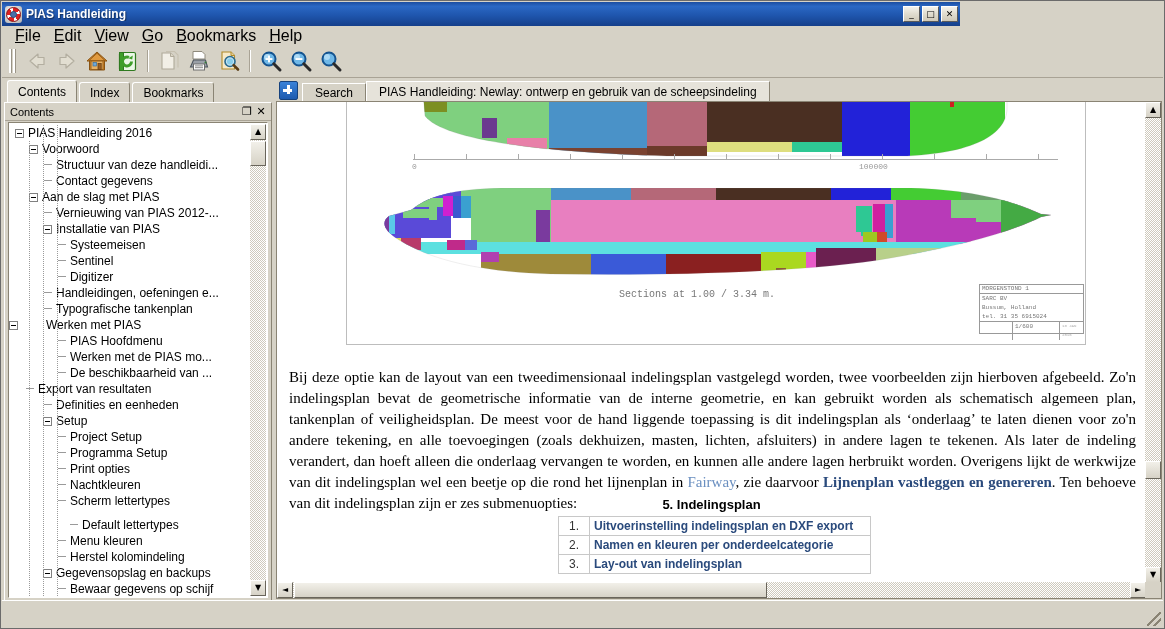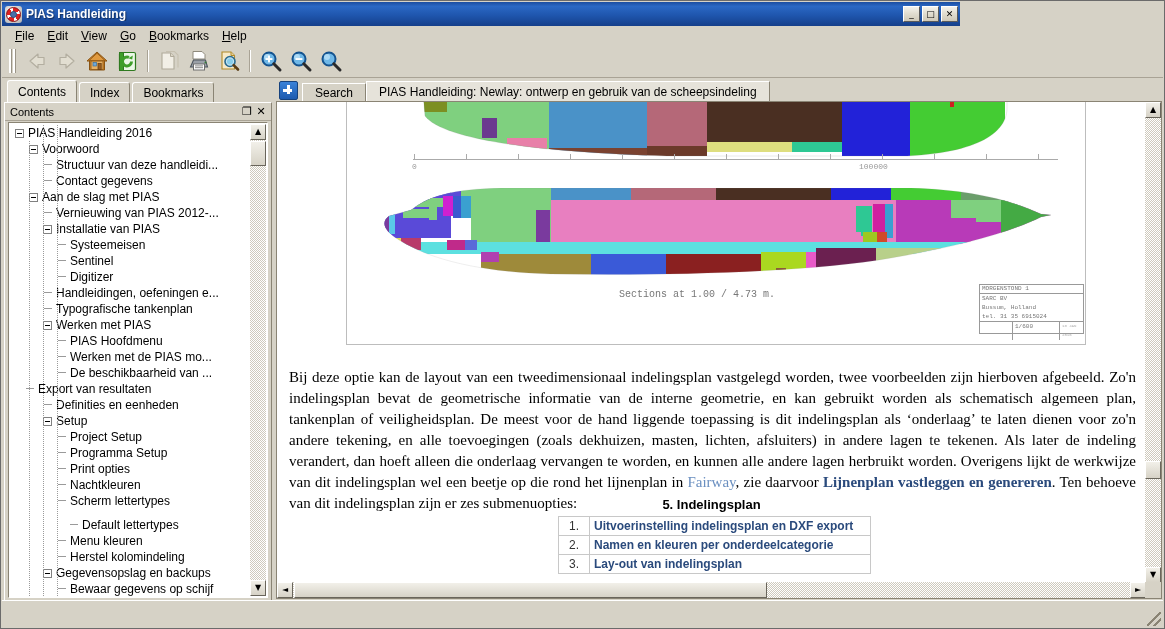--- a/index.html
+++ b/index.html
@@ -97,21 +97,21 @@
     position: absolute;
     left: 1px; top: 25px;
     width: 1161px; height: 19px;
     background: #d6d2c6;
     display: flex;
     align-items: center;
     padding-left: 7px;
     box-sizing: border-box;
   }
   .menuitem {
-    font-size: 12px;
+    font-size: 16px;
     color: #000;
     padding: 2px 7px 2px 6px;
     white-space: nowrap;
     line-height: 1;
   }
   .menuitem u { text-decoration: underline; }
 
   
   .toolbar {
     position: absolute;
@@ -708,21 +708,21 @@
             <span class="lbl">Digitizer</span>
           </div>
           <div class="tnode" style="padding-left: 34px;">
             <span class="dash"></span>
             <span class="lbl">Handleidingen, oefeningen e...</span>
           </div>
           <div class="tnode" style="padding-left: 34px;">
             <span class="dash"></span>
             <span class="lbl">Typografische tankenplan</span>
           </div>
-          <div class="tnode" style="padding-left: 34px;">
+          <div class="tnode" style=" gap: 24px;">
             <span class="exp"></span>
             <span class="lbl">Werken met PIAS</span>
           </div>
           <div class="tnode" style="padding-left: 48px;">
             <span class="dash"></span>
             <span class="lbl">PIAS Hoofdmenu</span>
           </div>
           <div class="tnode" style="padding-left: 48px;">
             <span class="dash"></span>
             <span class="lbl">Werken met de PIAS mo...</span>
@@ -936,21 +936,21 @@
             <rect x="455" y="84" width="110" height="24" fill="#c03a8a"></rect>
             <rect x="525" y="60" width="70" height="32" fill="#b8d08a"></rect>
             <rect x="525" y="90" width="70" height="18" fill="#d8e8b0"></rect>
             <rect x="595" y="60" width="70" height="20" fill="#d8b0c8"></rect>
             <rect x="595" y="78" width="70" height="30" fill="#2ab8e8"></rect>
             <rect x="665" y="58" width="45" height="40" fill="#2a9e4a"></rect>
           </g>
           <path d="M60,22 C80,6 110,0 160,0 L560,0 C620,2 660,12 690,26 L700,27 L690,29 C660,44 610,58 540,70 C460,84 320,88 200,86 C130,84 80,72 48,52 C32,42 30,34 38,28 Z" fill="none" stroke="#909090" stroke-width="0.5" opacity="0.3"></path>
         </svg>
 
-        <div class="sections-lbl" style="left:272px; top:187px;">Sections at 1.00 / 4.73 m.</div>
+        <div class="sections-lbl" style="left:272px; top:187px;">Sections at 1.00 / 3.34 m.</div>
 
         <div class="titleblock" style="left:632px; top:182px; width:105px; height:50px;">
           <div class="tb-row">MORGENSTOND 1</div>
           <div style="padding:0 2px; border-bottom:1px solid #999;">
             <div style="line-height:9px;">SARC BV</div>
             <div style="line-height:9px;">Bussum, Holland</div>
             <div style="line-height:9px;">tel. 31 35 6915024</div>
           </div>
           <div class="tb-foot">
             <div style="width:28px;">&nbsp;</div>

